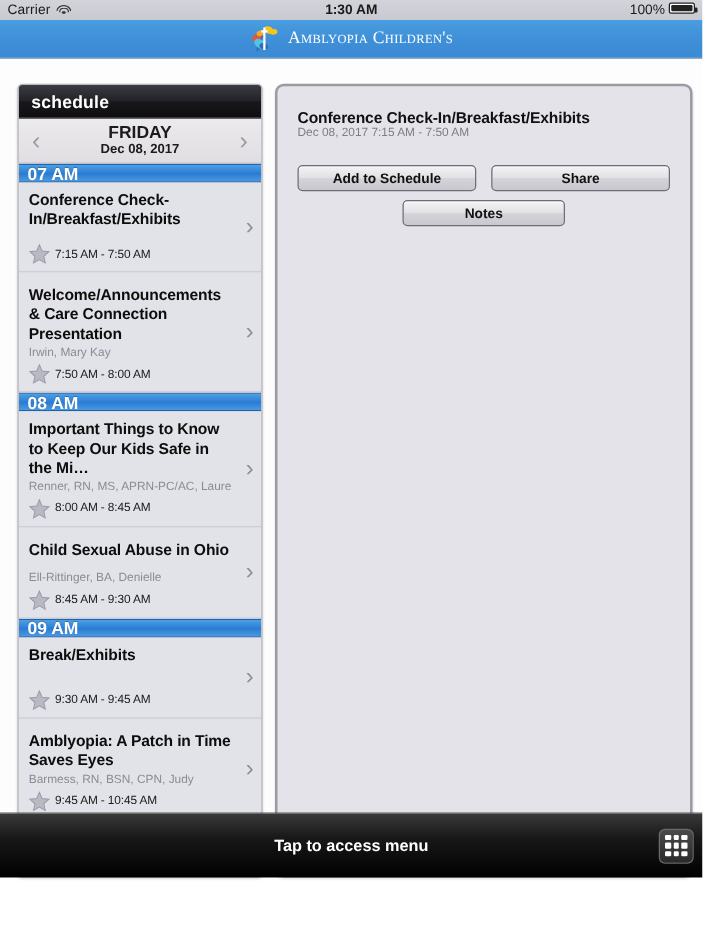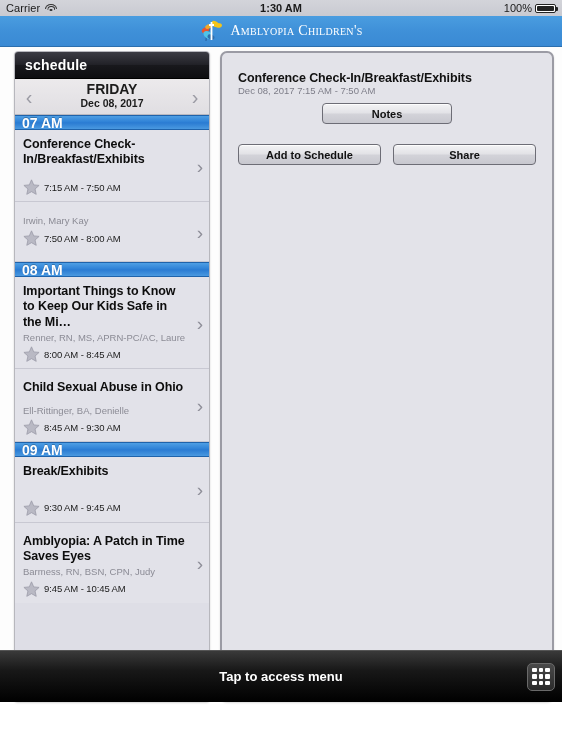--- a/index.html
+++ b/index.html
@@ -26,21 +26,21 @@
     position: absolute; left: 50%; transform: translateX(-50%);
     border: 1.4px solid #333; border-bottom: none; border-radius: 50% 50% 0 0 / 100% 100% 0 0;
   }
   .wifi-icon .w3 { width: 12px; height: 5px; top: 0.5px; }
   .wifi-icon .w2 { width: 7.5px; height: 3.5px; top: 3px; }
   .wifi-icon .w1 { width: 3px; height: 2px; top: 6px; background: #333; border: none; border-radius: 1px; }
   .sb-time {
     position: absolute; left: 0; right: 0; text-align: center;
     font-size: 11px; font-weight: bold;
   }
-  .sb-right { margin-left: auto; display: flex; align-items: center; gap: 3px; z-index: 2; }
+  .sb-right { margin-left: auto; display: flex; align-items: flex-start; gap: 3px; z-index: 2; }
   .sb-pct { font-size: 11px; }
   .battery {
     width: 21px; height: 9px; border: 1px solid #222; border-radius: 2px;
     position: relative; padding: 1px; background: #fff;
   }
   .battery::after {
     content: ""; position: absolute; right: -3px; top: 2.5px;
     width: 2px; height: 4px; background: #222; border-radius: 0 1px 1px 0;
   }
   .battery i { display: block; height: 100%; width: 100%; background: #222; border-radius: 1px; }
@@ -64,21 +64,21 @@
   }
 
   
   .page {
     position: relative;
     height: 750px - 16px - 31px;
     background: #fdfdfd;
   }
   .content {
     display: flex;
-    padding: 4px 8px 0 14px;
+    padding: 20px 8px 0 14px;
     gap: 10px;
     height: 655px;
   }
 
   
   .sidebar {
     width: 196px;
     display: flex; flex-direction: column;
     border: 1px solid #b7b7bd;
     border-radius: 4px;
@@ -307,20 +307,21 @@
             <span class="star">
               <svg width="17" height="16" viewBox="0 0 20 19">
                   <polygon points="10,1 12.6,7 19,7.6 14.2,11.9 15.6,18.2 10,15 4.4,18.2 5.8,11.9 1,7.6 7.4,7" fill="#b9b9c4" stroke="#9d9daa" stroke-width="1"></polygon>
                 </svg>
             </span>
             <span class="sess-time">7:15 AM - 7:50 AM</span>
           </div>
           <div class="sess-chev">›</div>
         </div>
         <div class="sess spacer-top">
+          <div class="sess-title">Welcome/Announcements &amp; Care Connection Presentation</div>
           <div class="sess-speaker">Irwin, Mary Kay</div>
           <div class="sess-timerow">
             <span class="star">
               <svg width="17" height="16" viewBox="0 0 20 19">
                   <polygon points="10,1 12.6,7 19,7.6 14.2,11.9 15.6,18.2 10,15 4.4,18.2 5.8,11.9 1,7.6 7.4,7" fill="#b9b9c4" stroke="#9d9daa" stroke-width="1"></polygon>
                 </svg>
             </span>
             <span class="sess-time">7:50 AM - 8:00 AM</span>
           </div>
           <div class="sess-chev">›</div>
@@ -381,27 +382,27 @@
           <div class="sess-chev">›</div>
         </div>
 
       </div>
       <div class="scroll-hint"></div>
     </div>
 
     <div class="detail">
       <div class="detail-title">Conference Check-In/Breakfast/Exhibits</div>
       <div class="detail-date">Dec 08, 2017 7:15 AM - 7:50 AM</div>
-      <div class="btn-row second">
-        <div class="btn">Notes</div>
-      </div>
       <div class="btn-row">
         <div class="btn">Add to Schedule</div>
         <div class="btn">Share</div>
       </div>
+      <div class="btn-row second">
+        <div class="btn">Notes</div>
+      </div>
     </div>
 
   </div>
 
   <div class="bottombar">
     <span>Tap to access menu</span>
     <span class="grid-btn">
       <i></i>
         <i></i>
         <i></i>

